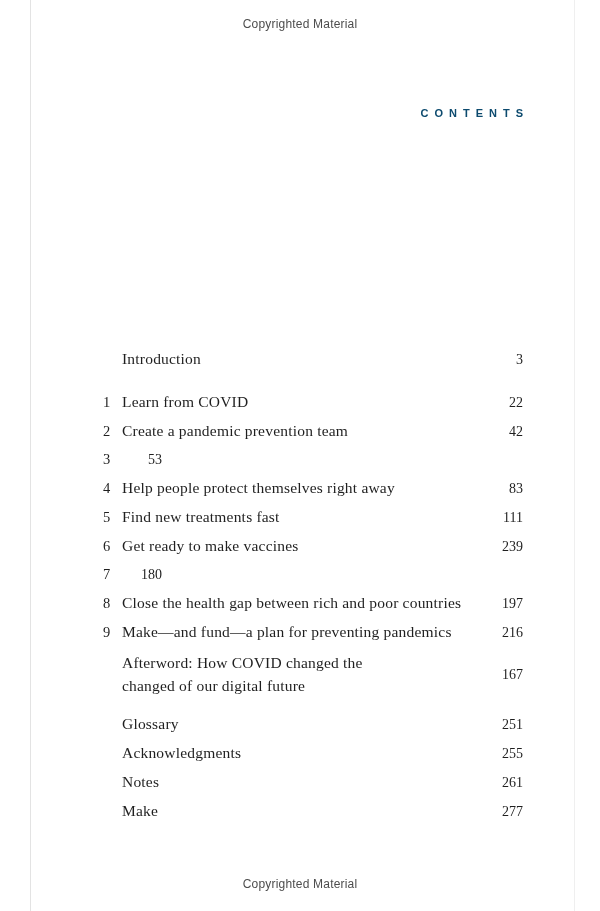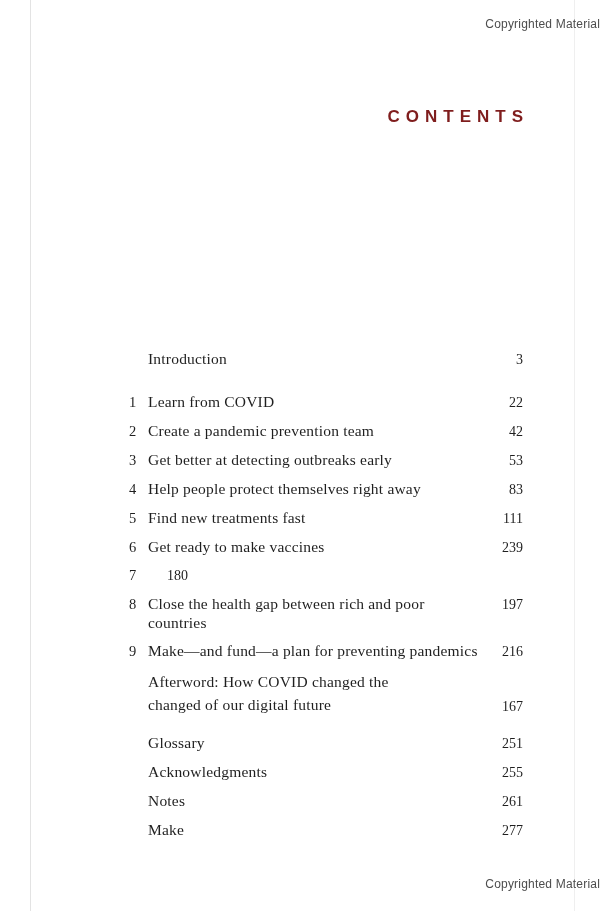--- a/index.html
+++ b/index.html
@@ -24,74 +24,73 @@
     width: 1px;
     background: #e3e3e3;
   }
   .edge.left  { left: 30px; }
   .edge.right { left: 574px; background: #efefef; }
 
   .copyright {
     position: absolute;
     left: 0;
     width: 600px;
-    text-align: right;
+    text-align: center;
     font-family: "Liberation Sans", sans-serif;
     font-size: 12px;
     color: #4d4d4d;
     letter-spacing: 0.2px;
   }
   .copyright.top    { top: 17px; }
   .copyright.bottom { top: 877px; }
 
   .heading {
     position: absolute;
     top: 107px;
     right: 71px;
     font-family: "Liberation Sans", sans-serif;
     font-weight: bold;
-    font-size: 17px;
+    font-size: 11px;
     letter-spacing: 6px;
-    color: #7f1d1d;
+    color: #0c4a6e;
   }
 
   .toc {
     position: absolute;
     left: 103px;
     top: 349px;
     width: 420px;
   }
 
   .row {
     display: flex;
     align-items: baseline;
     font-size: 15.5px;
     line-height: 19px;
     margin-bottom: 9px;
-    margin-left: 26px;
   }
   .row .num {
     width: 19px;
     flex: 0 0 19px;
     font-size: 14.5px;
   }
   .row .title {
     flex: 1 1 auto;
     letter-spacing: 0.2px;
   }
   .row .pg {
     flex: 0 0 40px;
     text-align: right;
     font-size: 14px;
   }
 
   .row.intro { margin-bottom: 23px; }
 
   .row.afterword {
-    align-items: flex-end;
+    align-items: center;
     margin-bottom: 17px;
   }
   .row.afterword .title { line-height: 23px; }
 
   .row.backmatter .title {
   }
 </style>
 </head>
 <body>
 
@@ -117,21 +116,20 @@
   </div>
 
   <div class="row">
     <span class="num">2</span>
     <span class="title">Create a pandemic prevention team</span>
     <span class="pg">42</span>
   </div>
 
   <div class="row">
     <span class="num">3</span>
-    <span class="title">Get better at detecting outbreaks early</span>
     <span class="pg">53</span>
   </div>
 
   <div class="row">
     <span class="num">4</span>
     <span class="title">Help people protect themselves right away</span>
     <span class="pg">83</span>
   </div>
 
   <div class="row">

